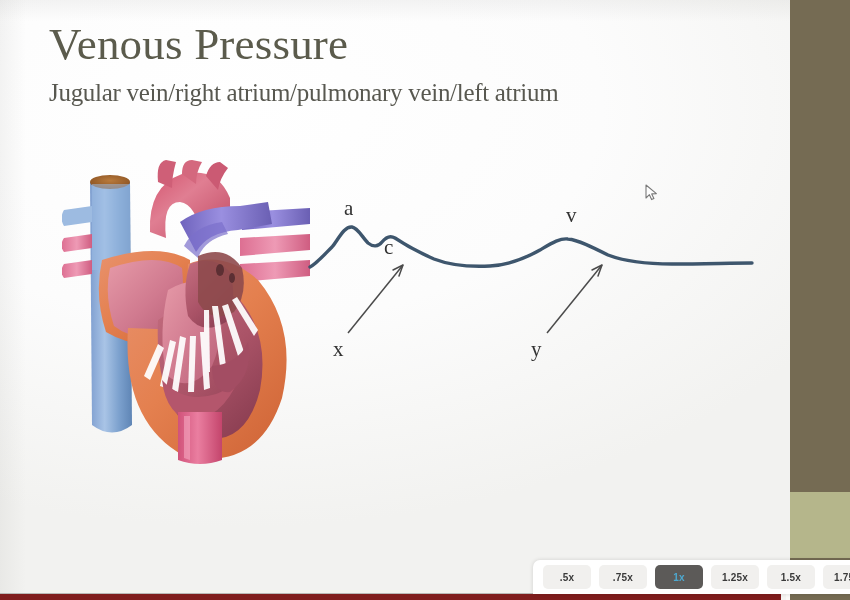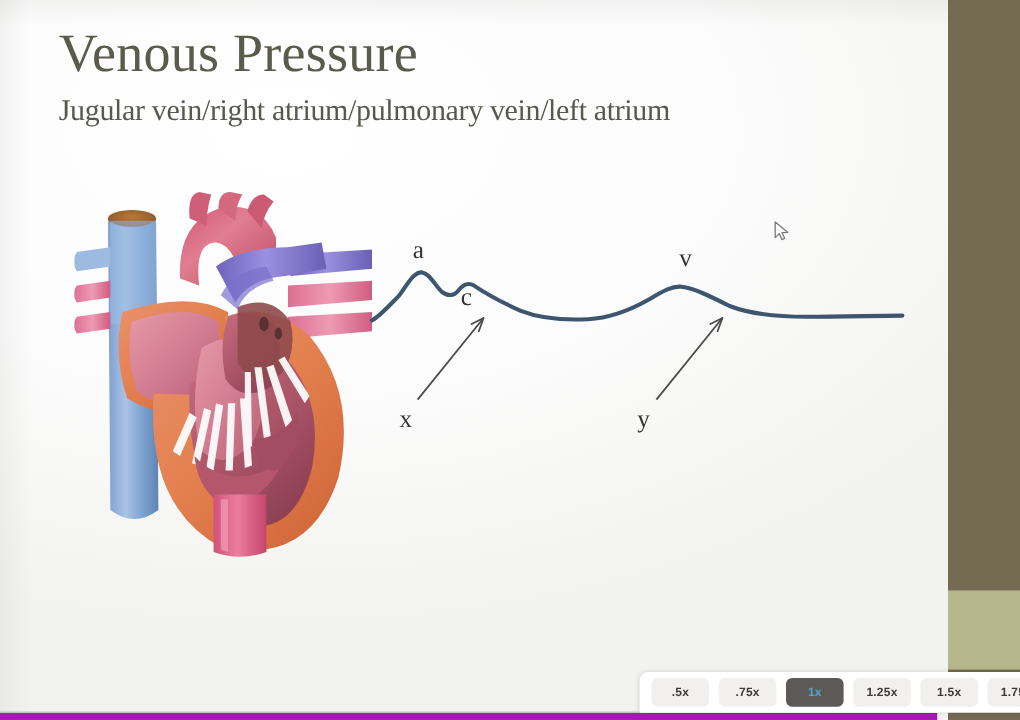--- a/index.html
+++ b/index.html
@@ -12,21 +12,21 @@
     height: 600px;
     overflow: hidden;
     font-family: "Liberation Sans", sans-serif;
   }
 
   #screen {
     position: relative;
     width: 850px;
     height: 600px;
     overflow: hidden;
-    background: #a21caf;
+    background: #7f1d1d;
   }
 
   
   .sidebar {
     position: absolute;
     top: 0;
     left: 790px;
     width: 60px;
     height: 600px;
     background: #756b53;

